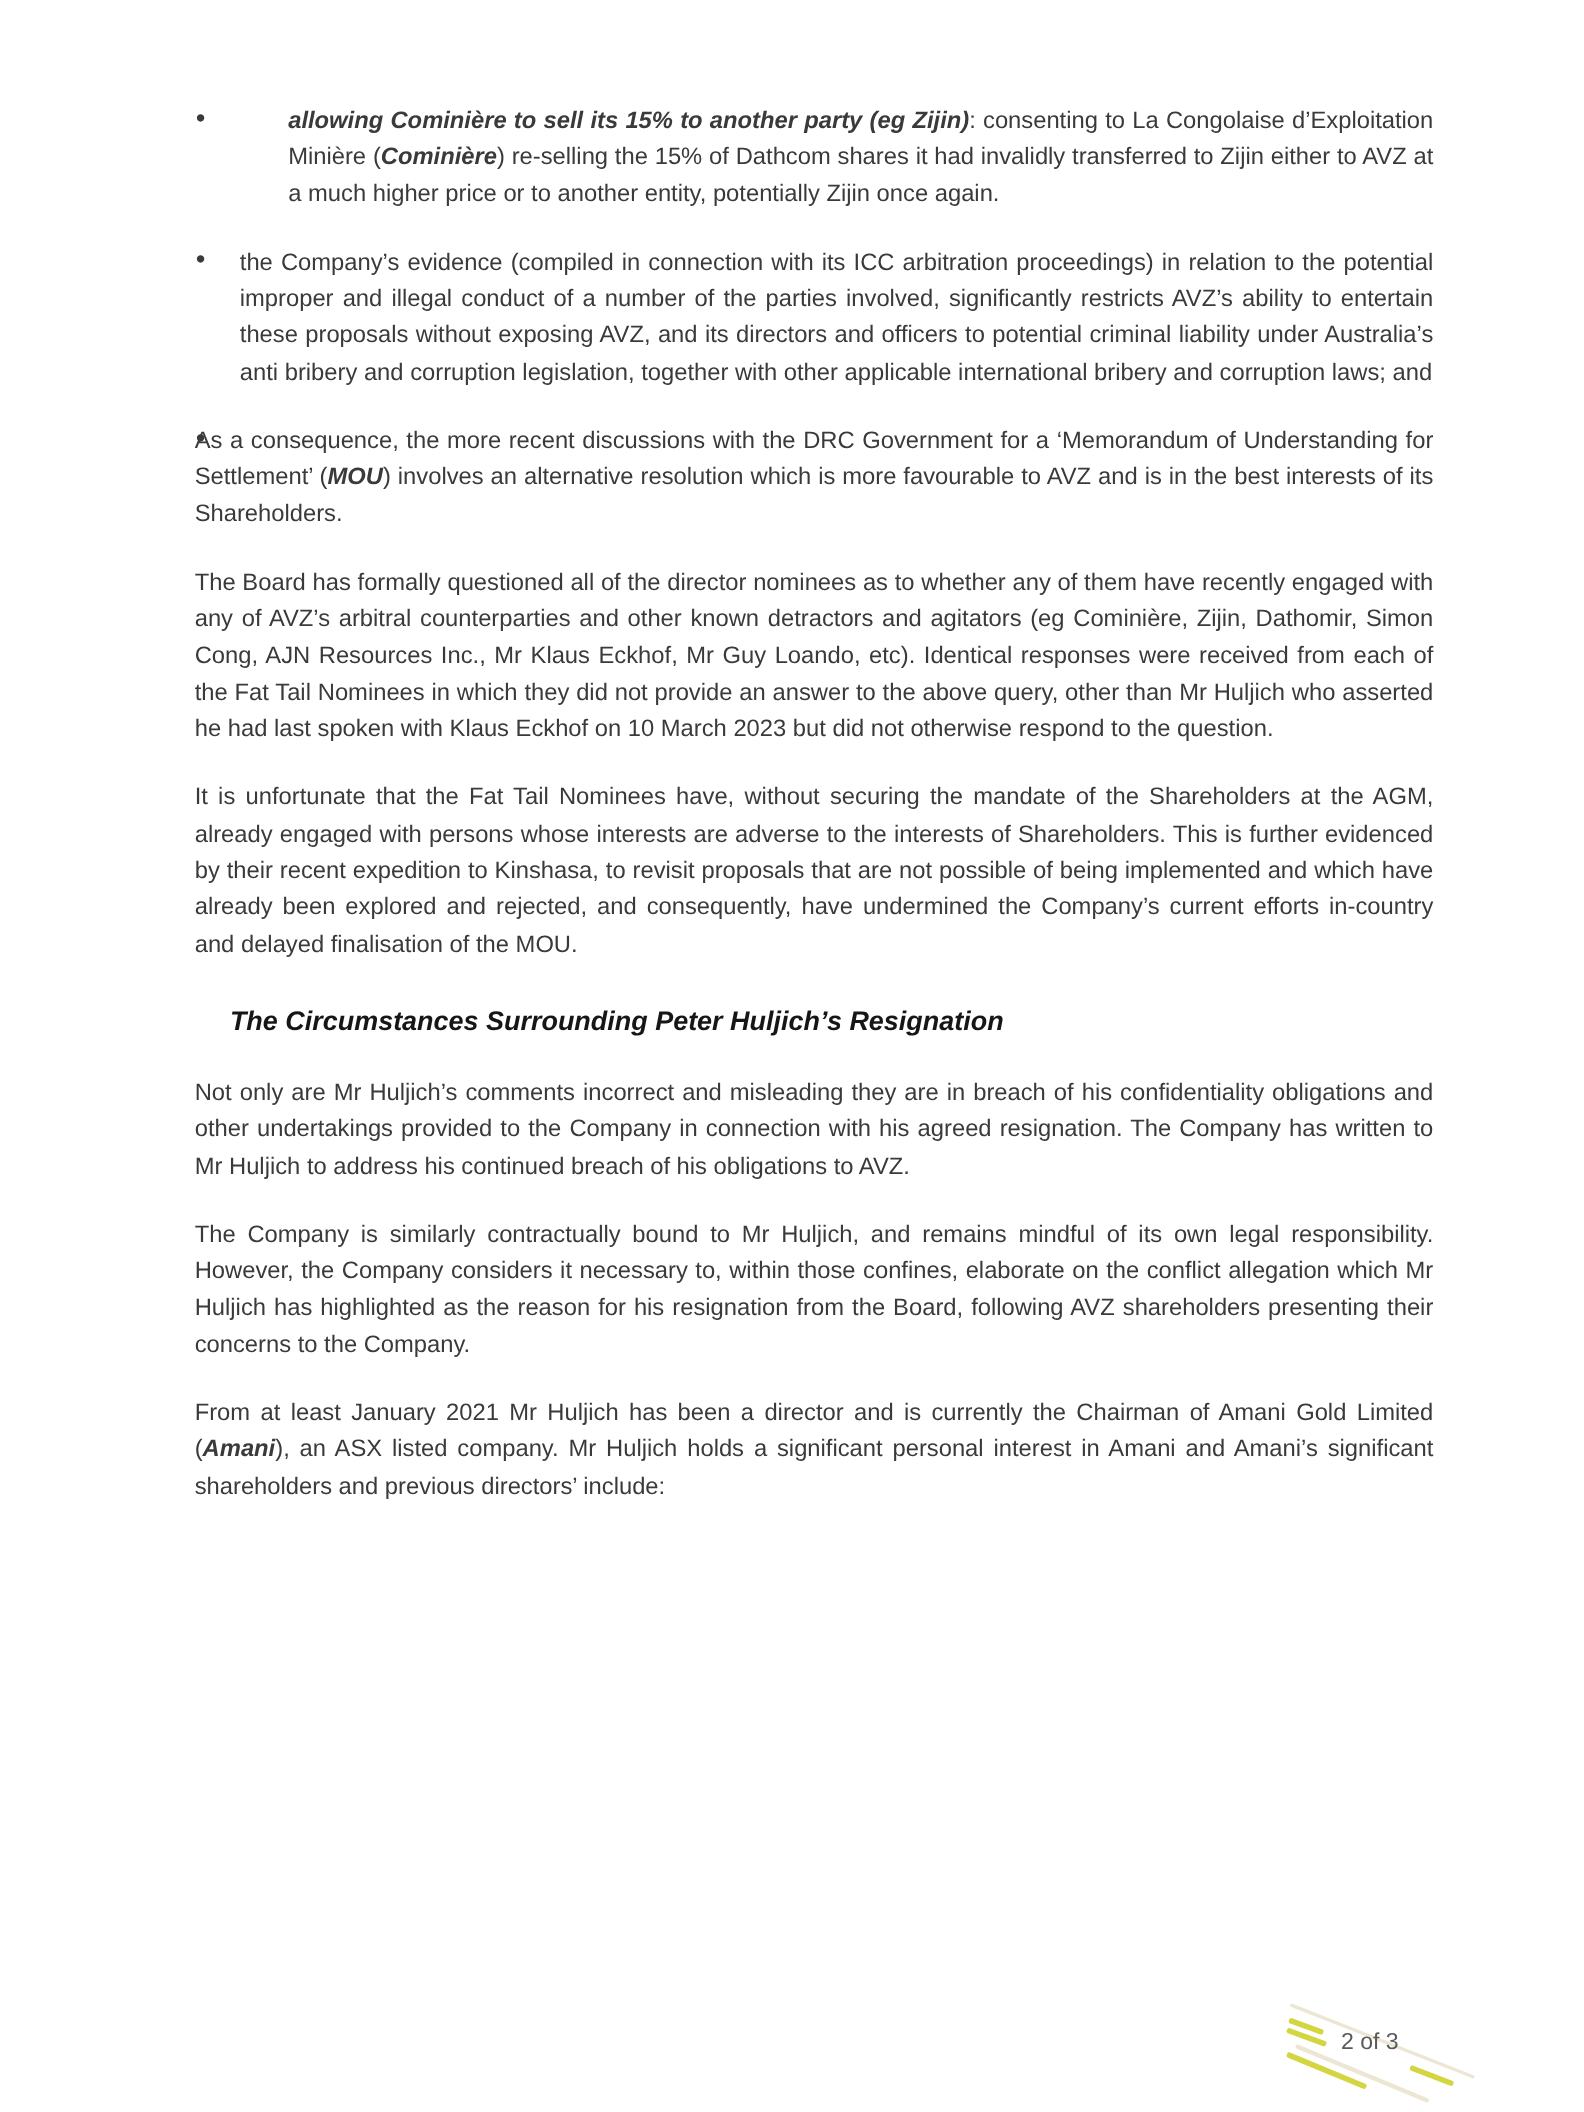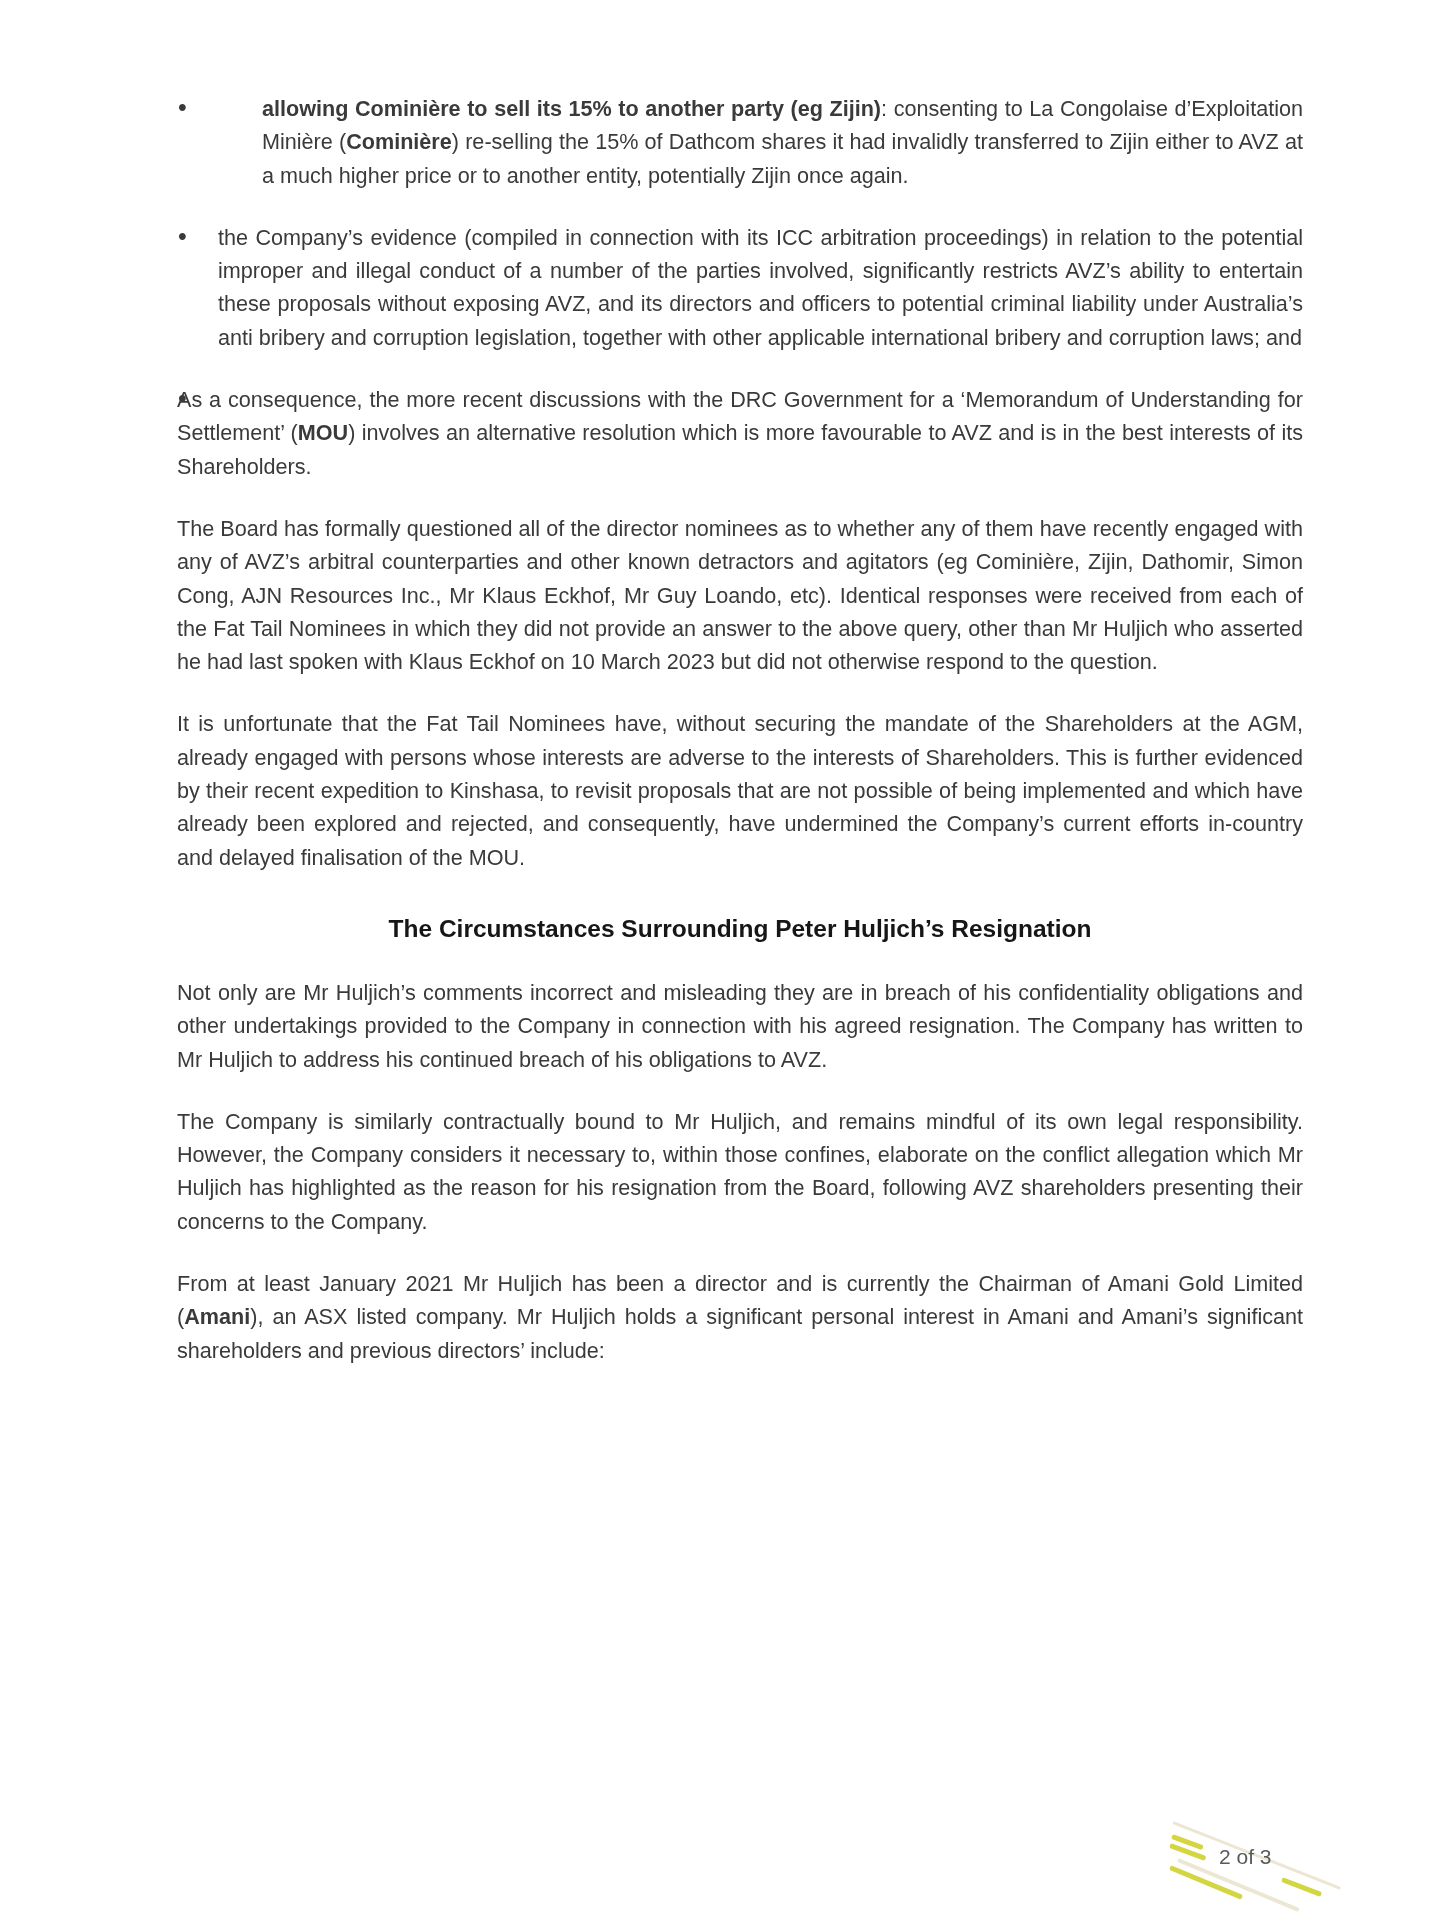--- a/index.html
+++ b/index.html
@@ -32,23 +32,24 @@
   }
   .bullet.deep{padding-left:85px;}
   .bullet.normal{padding-left:41px;}
   .heading{
     font-weight:bold;
     font-size:24.5px;
     line-height:36px;
     color:var(--heading-color,#161616);
     margin-top:37px;
     margin-bottom:29px;
-    text-align:center;
+    text-align:left;
+    margin-left:32px;
   }
-  .bold{font-weight:bold;}
+  .bold{font-weight:bold;font-style:italic;}
   .footer{position:absolute;left:0;top:0;width:1440px;height:1920px;pointer-events:none;}
   .decor-line{
     position:absolute;
     transform-origin:left center;
     border-radius:2px;
   }
   .page-number{
     position:absolute;
     left:1219px;
     top:1845px;

